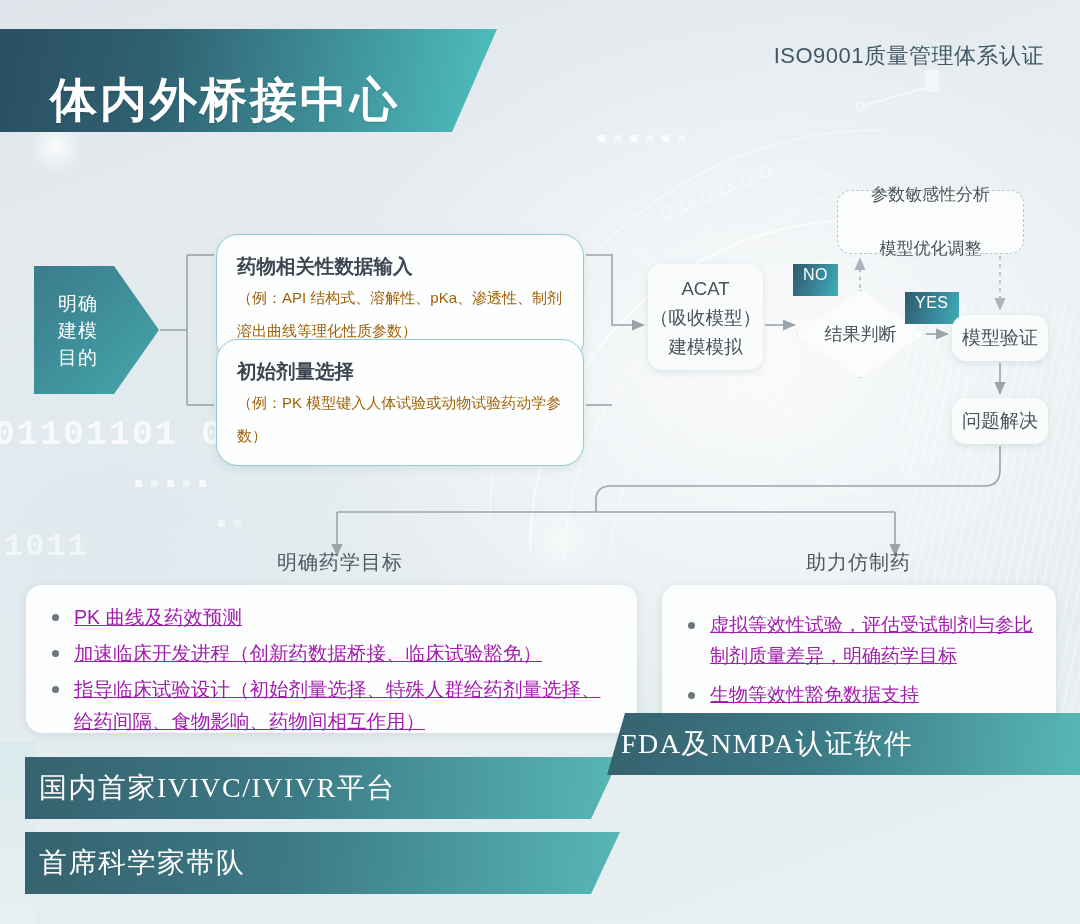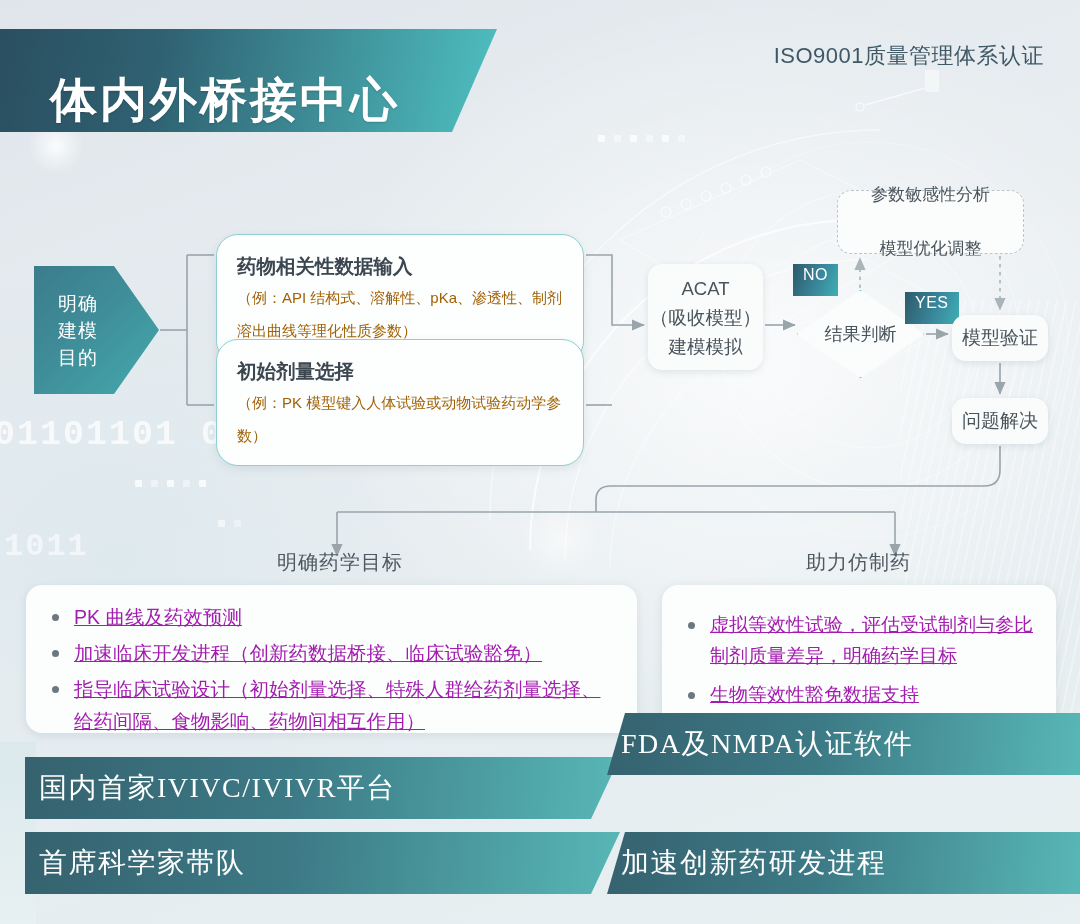--- a/index.html
+++ b/index.html
@@ -335,17 +335,14 @@
   <div class="leftstrip"></div>
   <div class="bbar" id="bbar1">
     <span>国内首家IVIVC/IVIVR平台</span>
   </div>
   <div class="bbar" id="bbar2">
     <span>FDA及NMPA认证软件</span>
   </div>
   <div class="bbar" id="bbar3">
     <span>首席科学家带队</span>
   </div>
-  <div class="bbar" id="bbar4">
-    <span>加速创新药研发进程</span>
-  </div>
 
 </div>
 
 </body></html>

